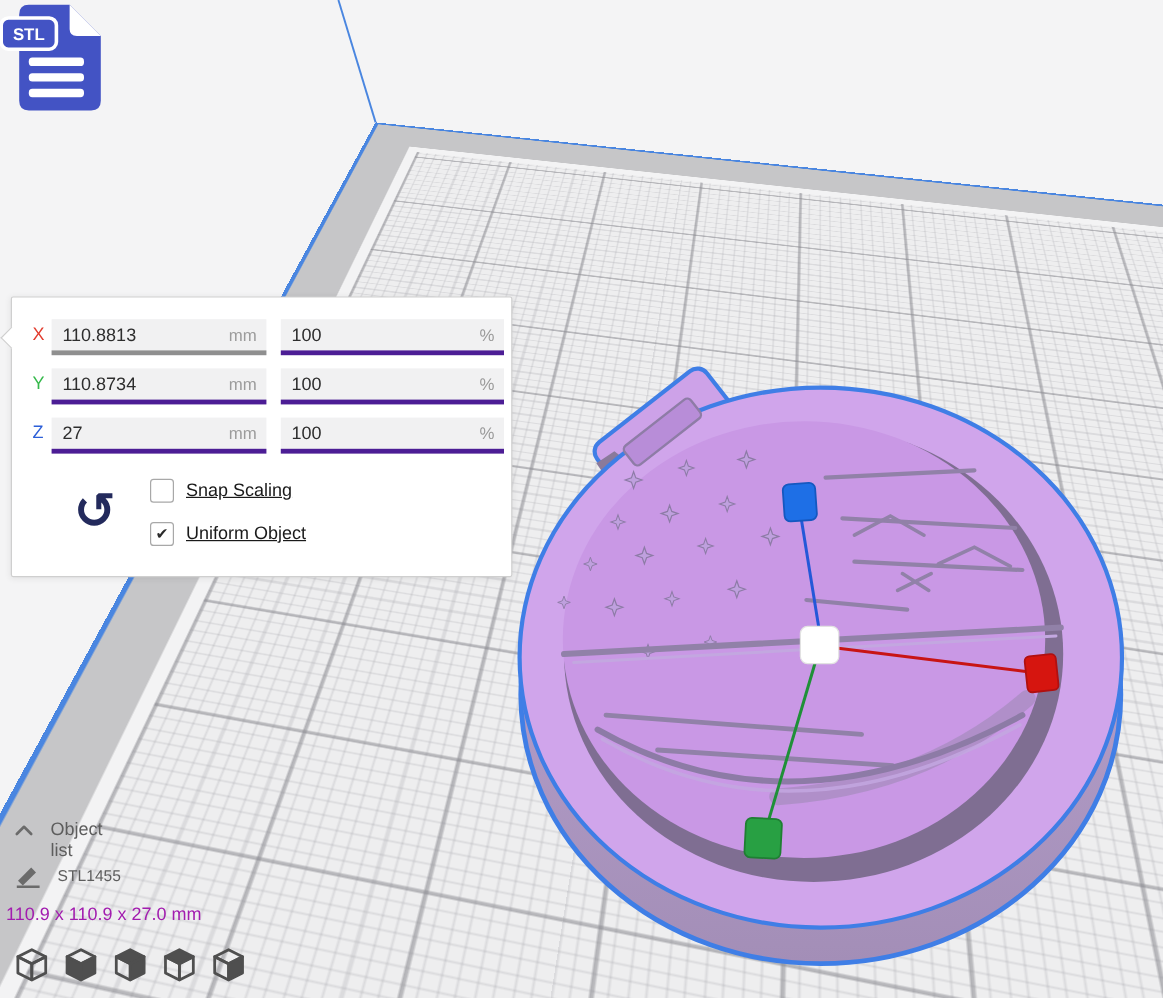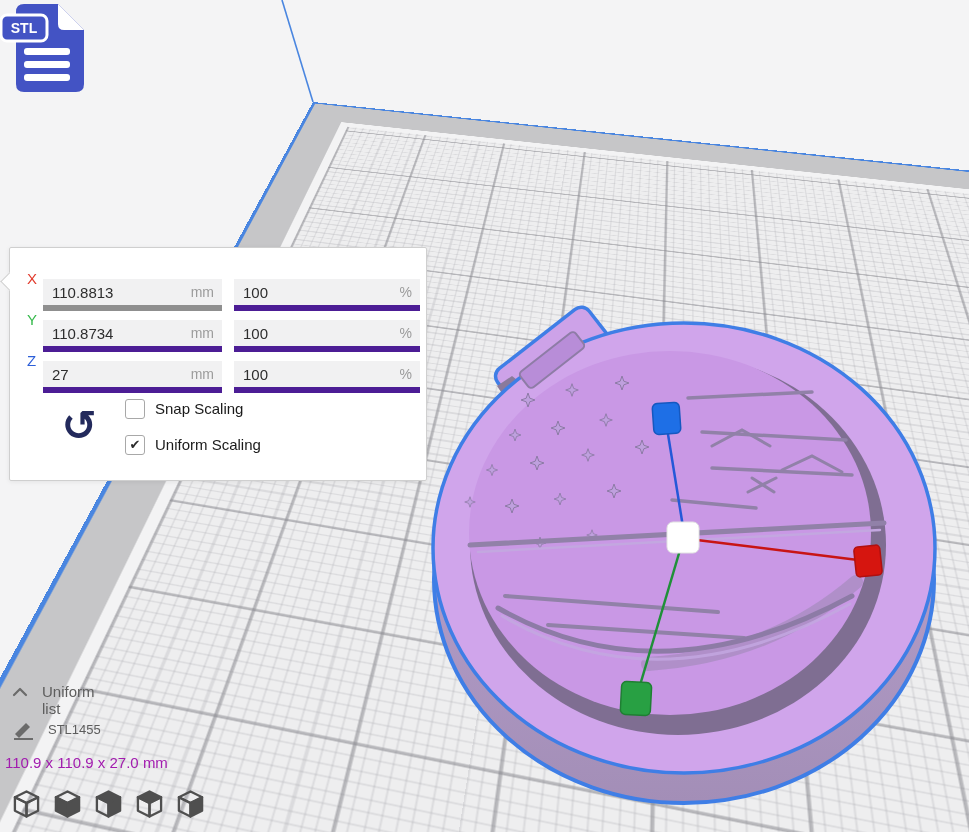--- a/index.html
+++ b/index.html
@@ -37,42 +37,42 @@
   }
   .panel-notch{
     position:absolute;left:-7px;top:27px;width:12px;height:12px;background:#fff;
     border-left:1px solid #cfcfcf;border-bottom:1px solid #cfcfcf;
     transform:rotate(45deg);
   }
   .axis-row{position:absolute;left:0;height:28px;width:100%;}
   .axis-row.r0{top:18px}.axis-row.r1{top:59px}.axis-row.r2{top:100px}
   .axis-label{position:absolute;left:17px;top:4px;font-size:15px;width:16px;}
   .axis-x{color:#e23c2e}.axis-y{color:#35b94b}.axis-z{color:#2c5fd8}
-  .field{position:absolute;top:13px;height:26px;background:#f1f1f2;border-bottom:6px solid #4c1d95;}
+  .field{position:absolute;top:0;height:26px;background:#f1f1f2;border-bottom:4px solid #4c1d95;}
   .field.mm{left:33px;width:179px;}
   .field.pct{left:224px;width:186px;}
   .field.focused{border-bottom-color:#8f8f8f;}
   .field input{
     position:absolute;left:0;top:0;width:100%;height:100%;border:0;background:transparent;
     font-family:"Liberation Sans","DejaVu Sans",sans-serif;font-size:15px;color:#2e2e2e;
     padding:0 30px 0 9px;box-sizing:border-box;outline:none;
   }
   .unit{position:absolute;right:8px;top:5px;font-size:14px;color:#9b9b9b;}
   .reset-btn{
     position:absolute;left:46px;top:154px;width:46px;height:50px;cursor:pointer;
     color:#232a5c;font-size:42px;line-height:48px;text-align:center;font-weight:bold;
   }
   .cb-row{position:absolute;left:115px;height:20px;}
   .cb-row.snap{top:151px}.cb-row.uniform{top:187px}
   .cb{
     position:absolute;left:0;top:0;width:18px;height:18px;background:#fff;
     border:1px solid #a8a8a8;border-radius:3px;cursor:pointer;
     font-size:13px;line-height:18px;text-align:center;color:#2b2b2b;
   }
-  .cb-label{position:absolute;left:30px;top:1px;font-size:15px;color:#1a1a1a;white-space:nowrap;}
+  .cb-label{position:absolute;left:30px;top:1px;font-size:15px;color:#1a1a1a;white-space:nowrap;text-decoration:underline;}
   
   .objlist{position:absolute;left:0;top:680px;color:#5d5d5d;}
   .objlist .hdr-chevron{position:absolute;left:12px;top:7px;}
   .objlist .hdr-text{position:absolute;left:42px;top:3px;font-size:15px;}
   .objlist .edit-ic{position:absolute;left:11px;top:40px;}
   .objlist .item-text{position:absolute;left:48px;top:42px;font-size:13px;}
   .objlist .dims{position:absolute;left:5px;top:74px;font-size:15px;color:#a21caf;white-space:nowrap;}
   .viewcubes{position:absolute;left:12px;top:788px;display:flex;gap:12px;}
   .viewcubes .vc{width:29px;height:32px;cursor:pointer;}
   
@@ -208,29 +208,29 @@
     </div>
 
     <div class="reset-btn">↺</div>
 
     <div class="cb-row snap">
       <div class="cb"><span></span></div>
       <span class="cb-label">Snap Scaling</span>
     </div>
     <div class="cb-row uniform">
       <div class="cb"><span>✔</span></div>
-      <span class="cb-label">Uniform Scaling</span>
+      <span class="cb-label">Uniform Object</span>
     </div>
   </div>
 
   <div class="objlist">
     <svg class="hdr-chevron" width="16" height="10" viewBox="0 0 16 10">
       <polyline points="2,8 8,2 14,8" fill="none" stroke="#6b6b6b" stroke-width="2.2" stroke-linecap="round" stroke-linejoin="round"></polyline>
     </svg>
-    <span class="hdr-text">Uniform list</span>
+    <span class="hdr-text">Object list</span>
     <svg class="edit-ic" width="26" height="20" viewBox="0 0 26 20">
       <path d="M4 14 L15 3 L19 7 L8 18 Z" fill="#6b6b6b"></path>
       <line x1="3" y1="19" x2="22" y2="19" stroke="#6b6b6b" stroke-width="2"></line>
     </svg>
     <span class="item-text">STL1455</span>
     <div class="dims">110.9 x 110.9 x 27.0 mm</div>
   </div>
 
   <div class="viewcubes">
     <svg class="vc" viewBox="0 0 30 32">

